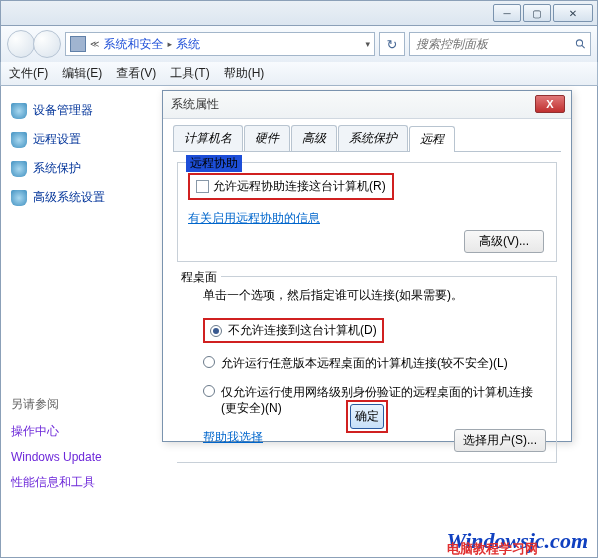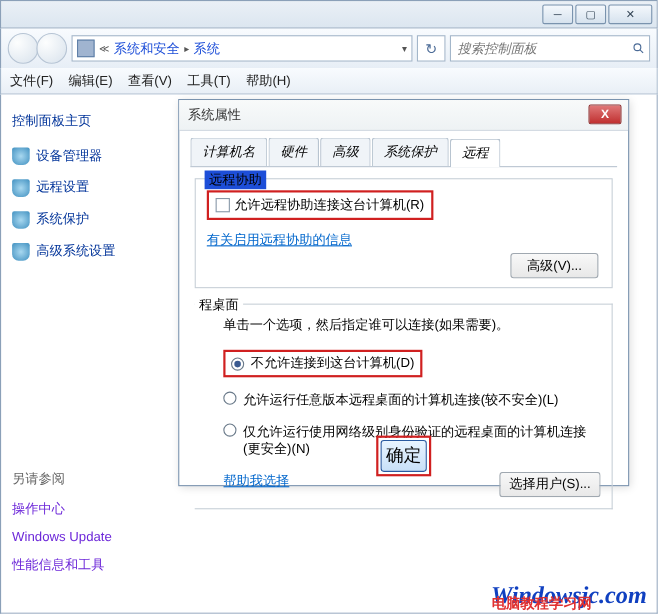--- a/index.html
+++ b/index.html
@@ -59,21 +59,21 @@
 .opt-note { font-size: 12px; margin-bottom: 14px; }
 .radio-row { display: flex; align-items: flex-start; gap: 6px; margin-bottom: 12px; font-size: 12px; line-height: 1.4; }
 .radio { width: 12px; height: 12px; border: 1px solid #6a7a8a; border-radius: 50%; background: #fff; display: flex; align-items: center; justify-content: center; flex-shrink: 0; margin-top: 1px; }
 .radio.sel::after { content: ""; width: 6px; height: 6px; background: #3a5a90; border-radius: 50%; }
 .red-box2 { border: 2px solid #d02020; padding: 2px 5px; display: inline-flex; align-items: center; gap: 6px; }
 .sel-user { float: right; padding: 2px 8px; border: 1px solid #a0a8b0; background: linear-gradient(#f8f8f8,#e8e8e8); border-radius: 3px; font-size: 12px; }
 .help-link { color: #0066cc; font-size: 12px; text-decoration: underline; }
 
 .dlg-footer { position: absolute; bottom: 8px; left: 0; right: 0; display: flex; justify-content: center; gap: 8px; }
 .ok-box { border: 2px solid #d02020; padding: 2px; }
-.btn { padding: 3px 4px; border: 1px solid #2a5aa0; background: linear-gradient(#e8f4ff,#c8e0f8); border-radius: 3px; font-size: 16px; }
+.btn { padding: 3px 4px; border: 1px solid #2a5aa0; background: linear-gradient(#e8f4ff,#c8e0f8); border-radius: 3px; font-size: 12px; }
 
 .watermark1 { position: absolute; right: 10px; bottom: 4px; font-family: "Comic Sans MS", cursive; font-weight: bold; font-style: italic; font-size: 22px; color: #1040c0; }
 .watermark2 { position: absolute; right: 60px; bottom: 0; font-size: 13px; color: #e03030; font-weight: bold; }
 </style>
 </head>
 <body>
 
 <div class="title-bar">
   <div class="tb-btn">─</div>
   <div class="tb-btn">▢</div>
@@ -109,21 +109,20 @@
 <div class="menu-bar">
   <span class="menu-item">文件(F)</span>
   <span class="menu-item">编辑(E)</span>
   <span class="menu-item">查看(V)</span>
   <span class="menu-item">工具(T)</span>
   <span class="menu-item">帮助(H)</span>
 </div>
 
 <div class="body-area">
   <div class="sidebar">
-    <div class="side-title">控制面板主页</div>
     <div class="side-link">
         <div class="side-icon shield"></div>
         <span>设备管理器</span>
       </div>
     <div class="side-link">
         <div class="side-icon shield"></div>
         <span>远程设置</span>
       </div>
     <div class="side-link">
         <div class="side-icon shield"></div>

